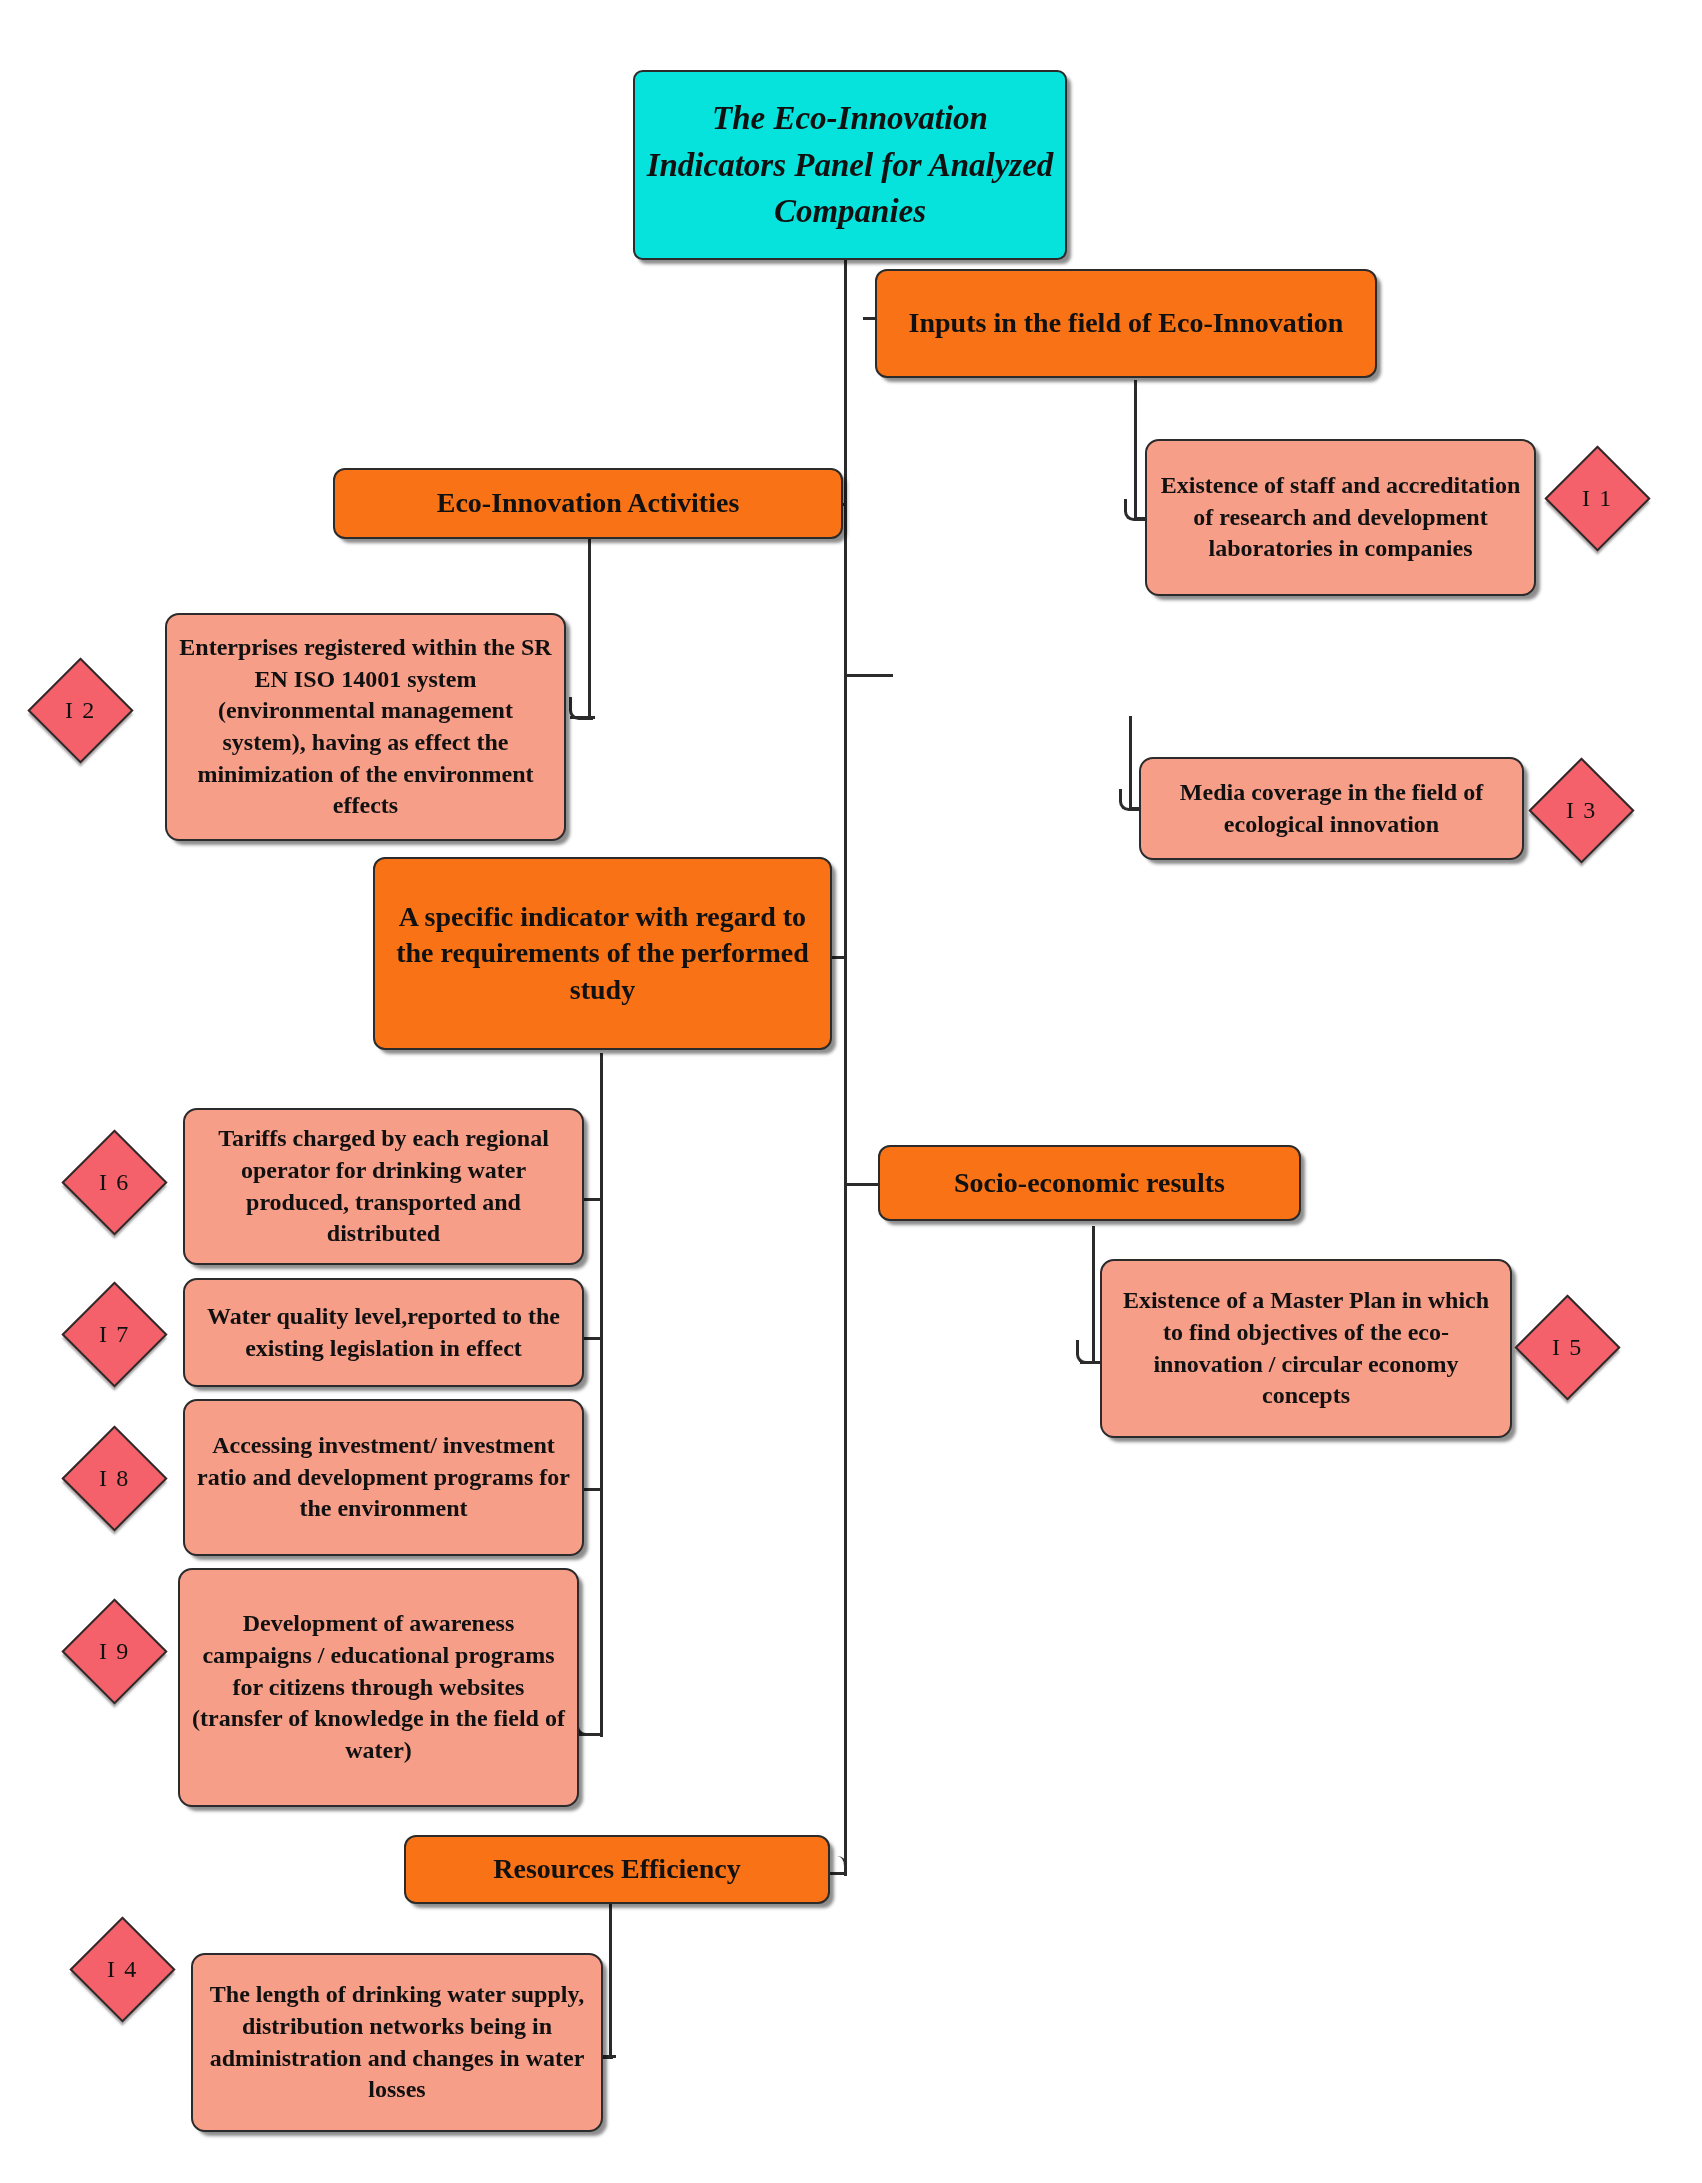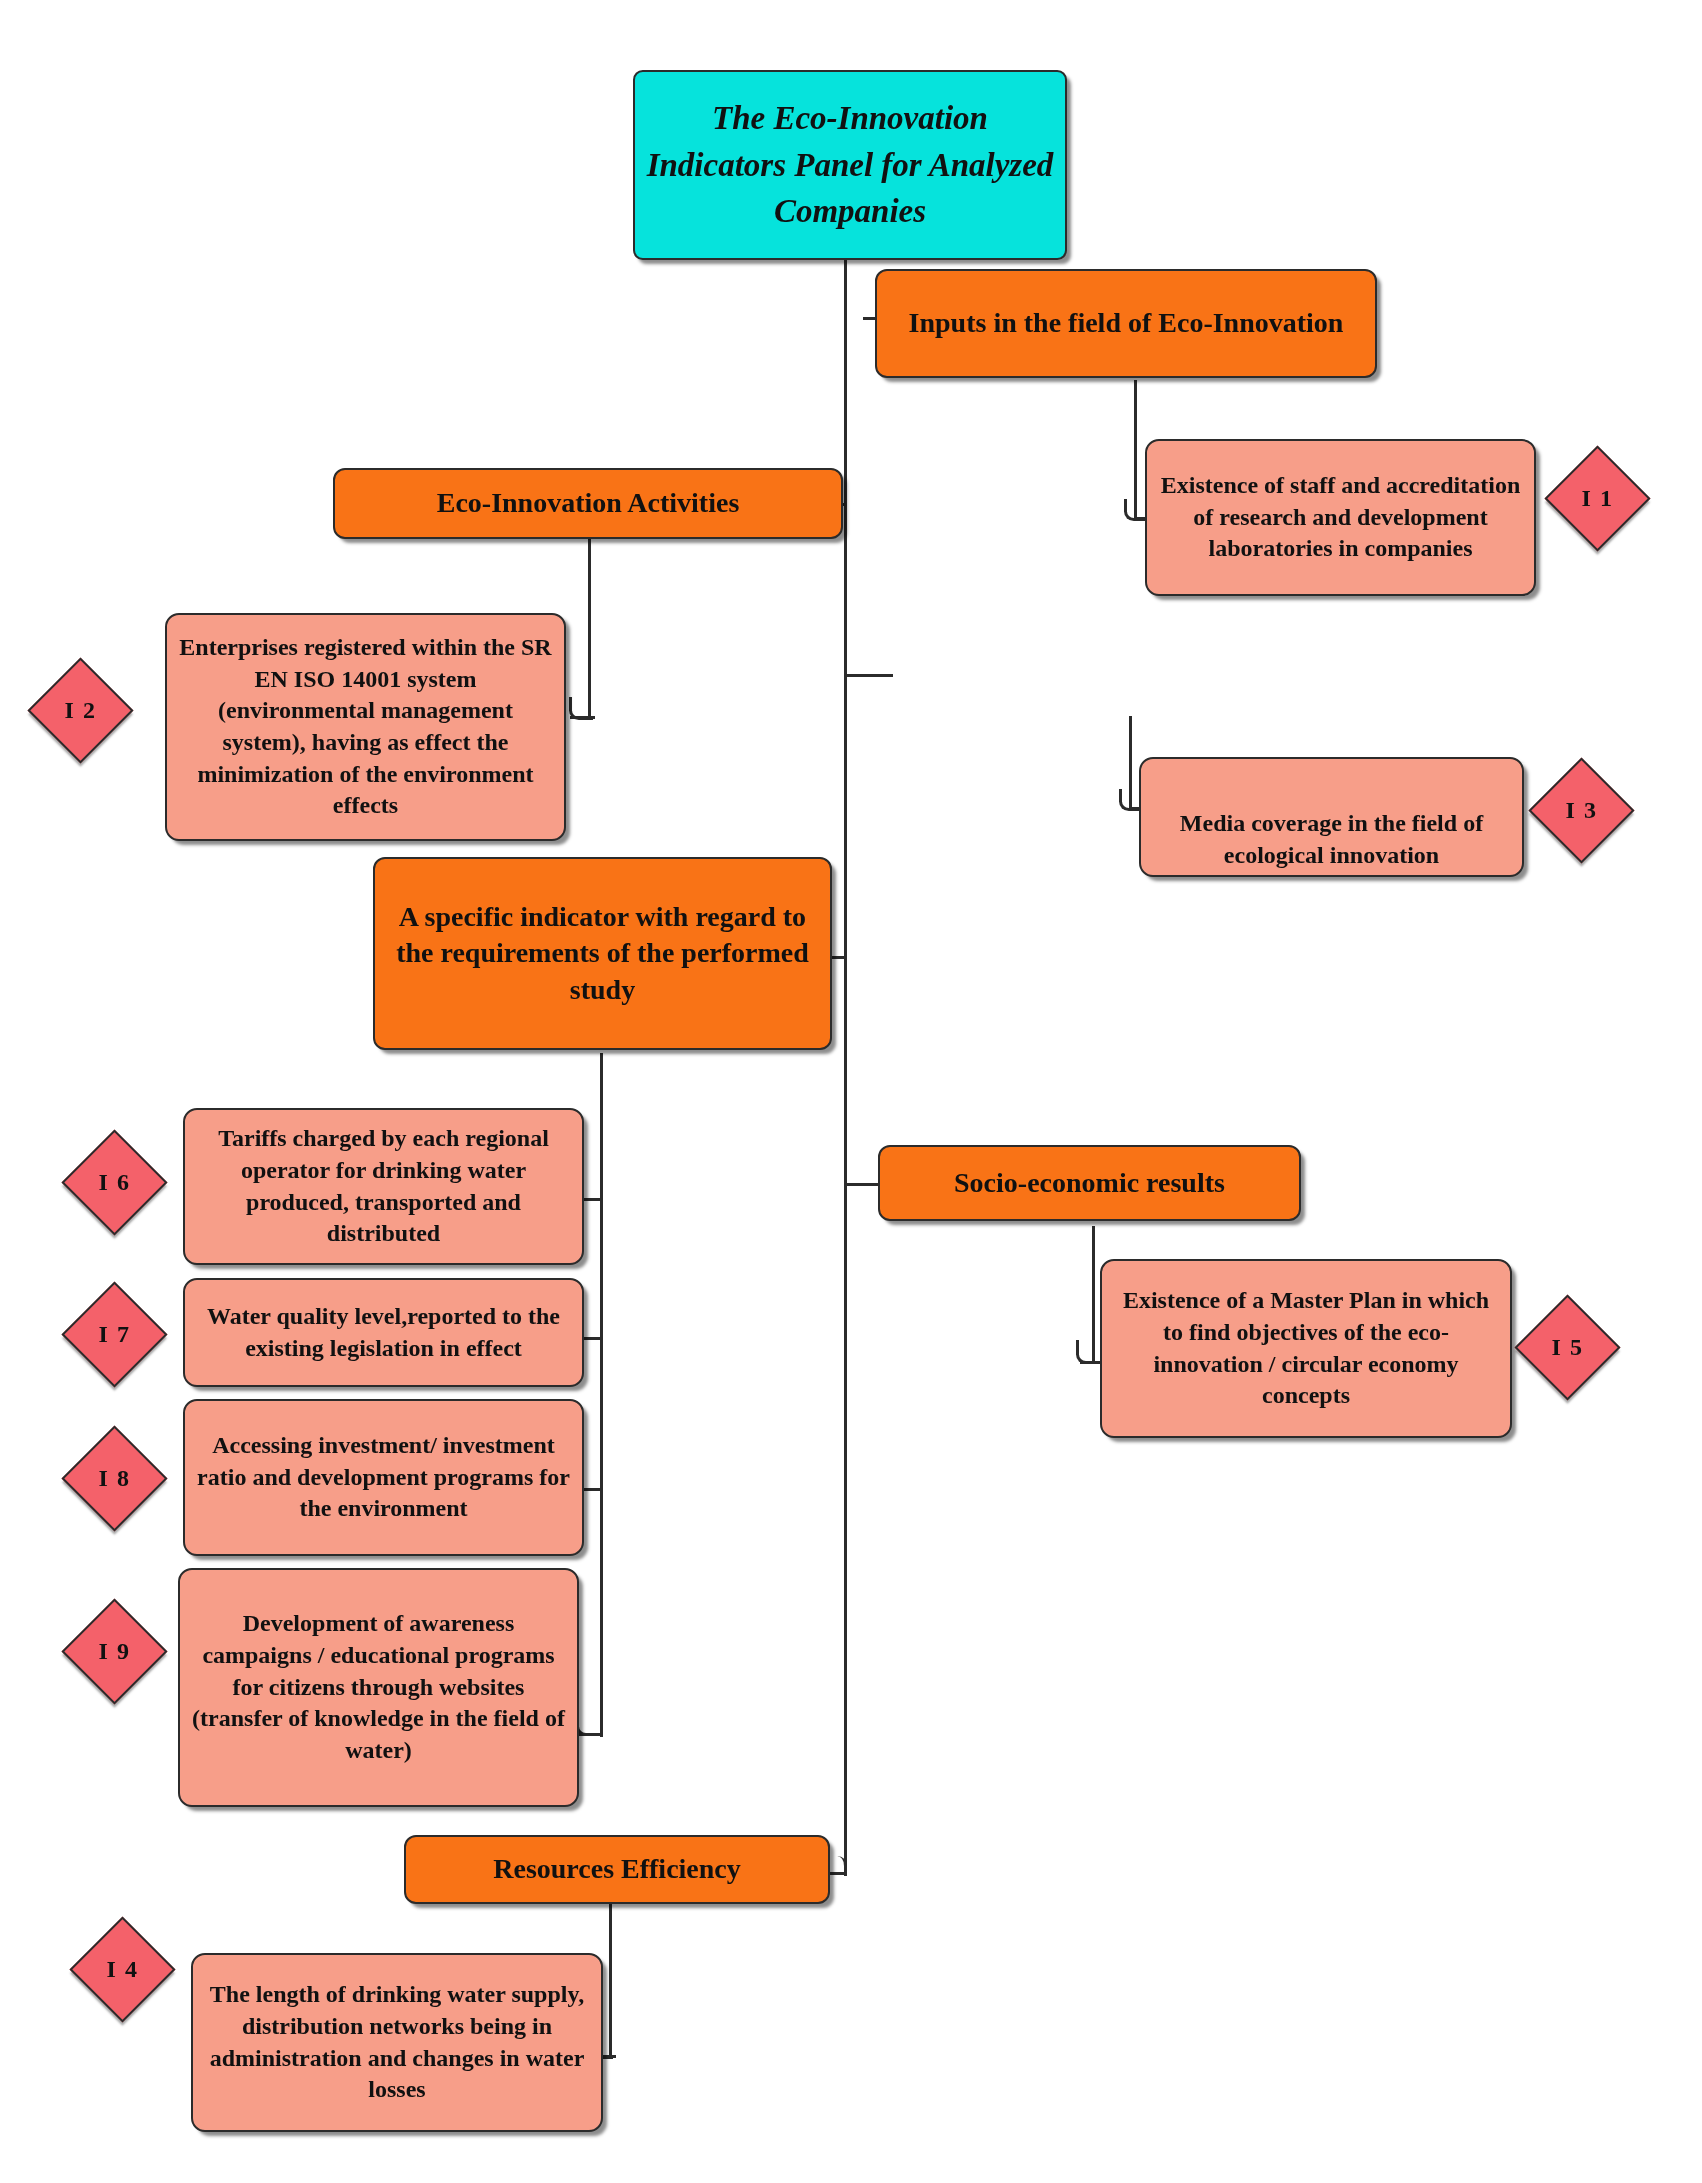--- a/index.html
+++ b/index.html
@@ -70,21 +70,21 @@
     background: #F4616A;
     border: 2.7px solid #2b2b2b;
     transform: rotate(45deg);
     box-sizing: border-box;
     box-shadow: 2.7px 2.7px 2.2px -0.5px rgba(0,0,0,0.35);
   }
   .diamond .dlabel {
     position: relative;
     z-index: 2;
     font-size: 24px;
-    font-weight: bold;
+    font-weight: normal;
     color: #111111;
     letter-spacing: 1.6px;
     font-family: "Liberation Serif", "DejaVu Serif", serif;
   }
 
   
   .ln {
     position: absolute;
     background: #2b2b2b;
   }
@@ -189,21 +189,21 @@
   </div>
 
   <div class="node node-ind" style="left:165px; top:589px; width:401px; height:228px;margin-top:24px;">
     <span class="txt">Enterprises registered within the SR EN ISO 14001 system (environmental management system), having as effect the minimization of the environment effects</span>
   </div>
   <div class="diamond" style="left:43px; top:673px; width:75px; height:75px;">
     <span class="dshape"></span>
     <span class="dlabel">I 2</span>
   </div>
 
-  <div class="node node-ind" style="left:1139px; top:757px; width:385px; height:120px;align-items:flex-end;">
+  <div class="node node-ind" style="left:1139px; top:757px; width:385px; height:103px;">
     <span class="txt">Media coverage in the field of ecological innovation</span>
   </div>
   <div class="diamond" style="left:1544px; top:773px; width:75px; height:75px;">
     <span class="dshape"></span>
     <span class="dlabel">I 3</span>
   </div>
 
   <div class="node node-ind" style="left:183px; top:1108px; width:401px; height:157px;">
     <span class="txt">Tariffs charged by each regional operator for drinking water produced, transported and distributed</span>
   </div>

